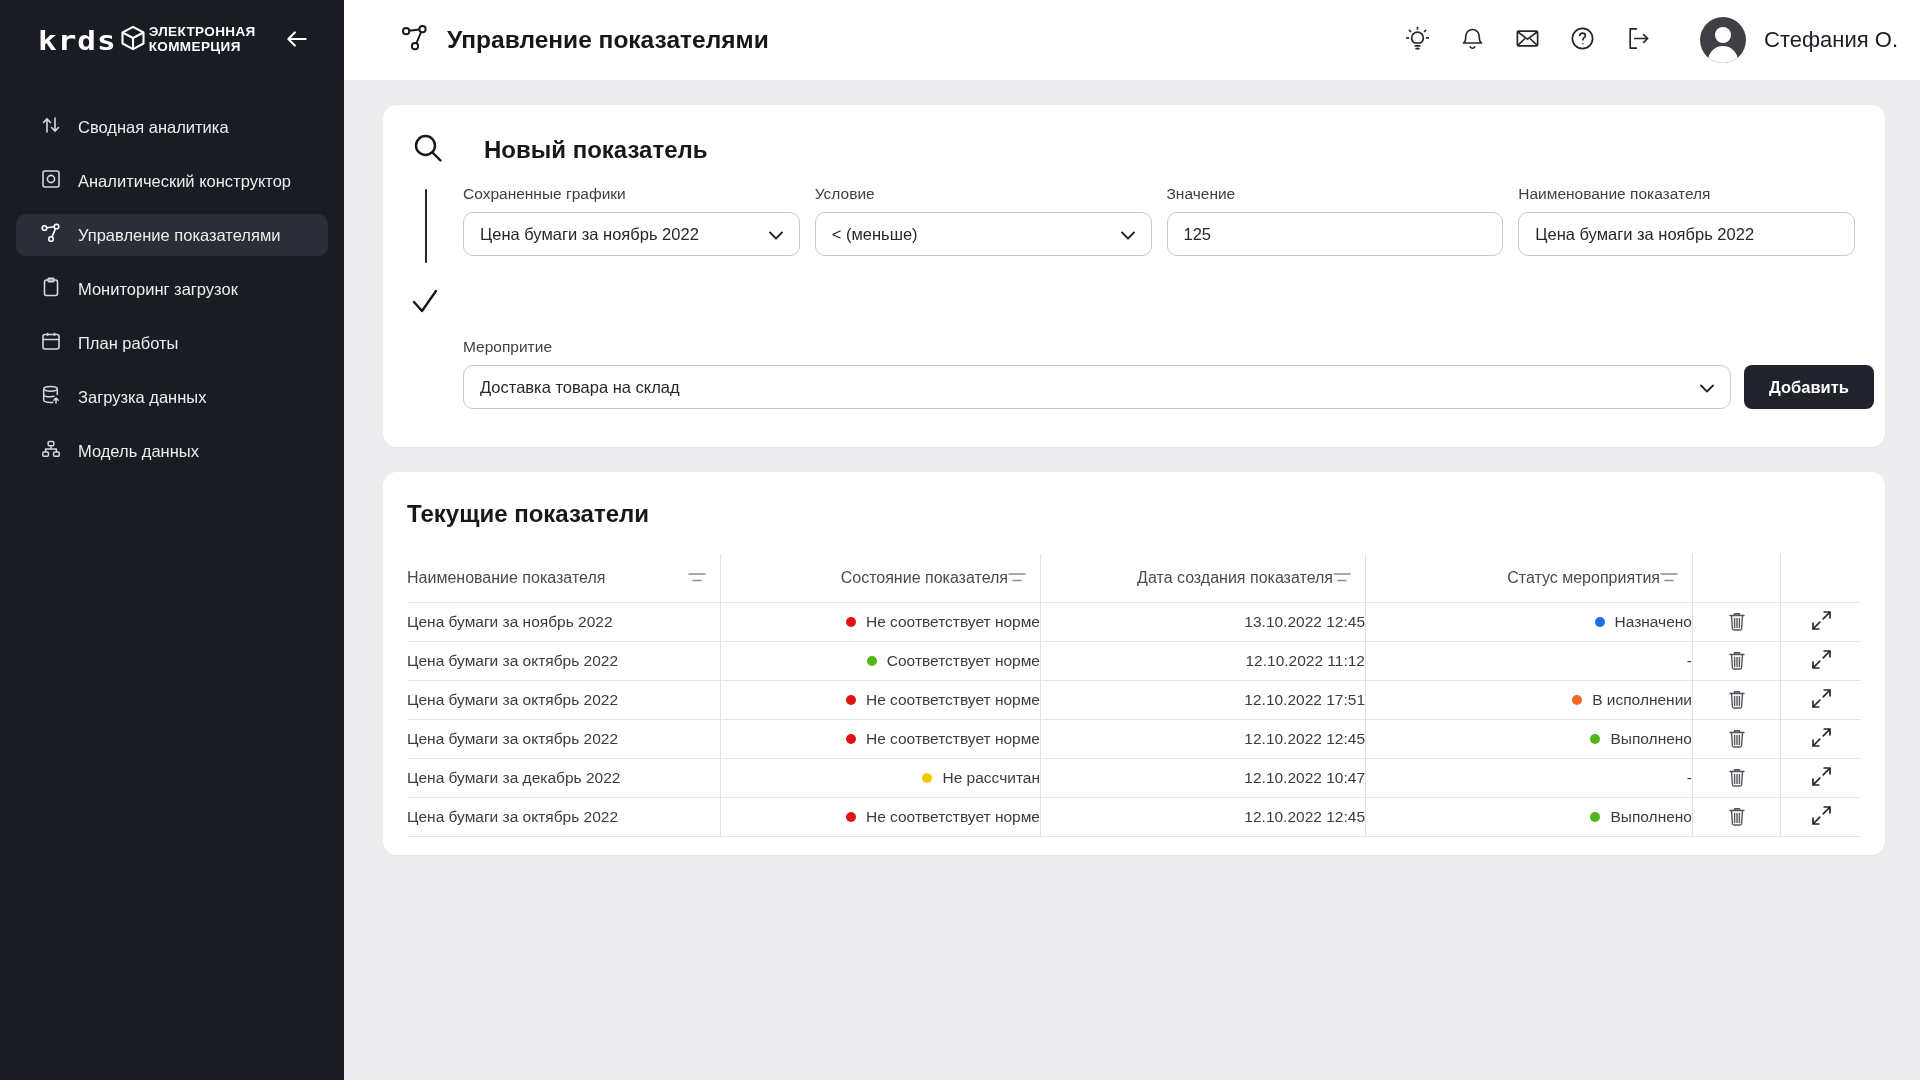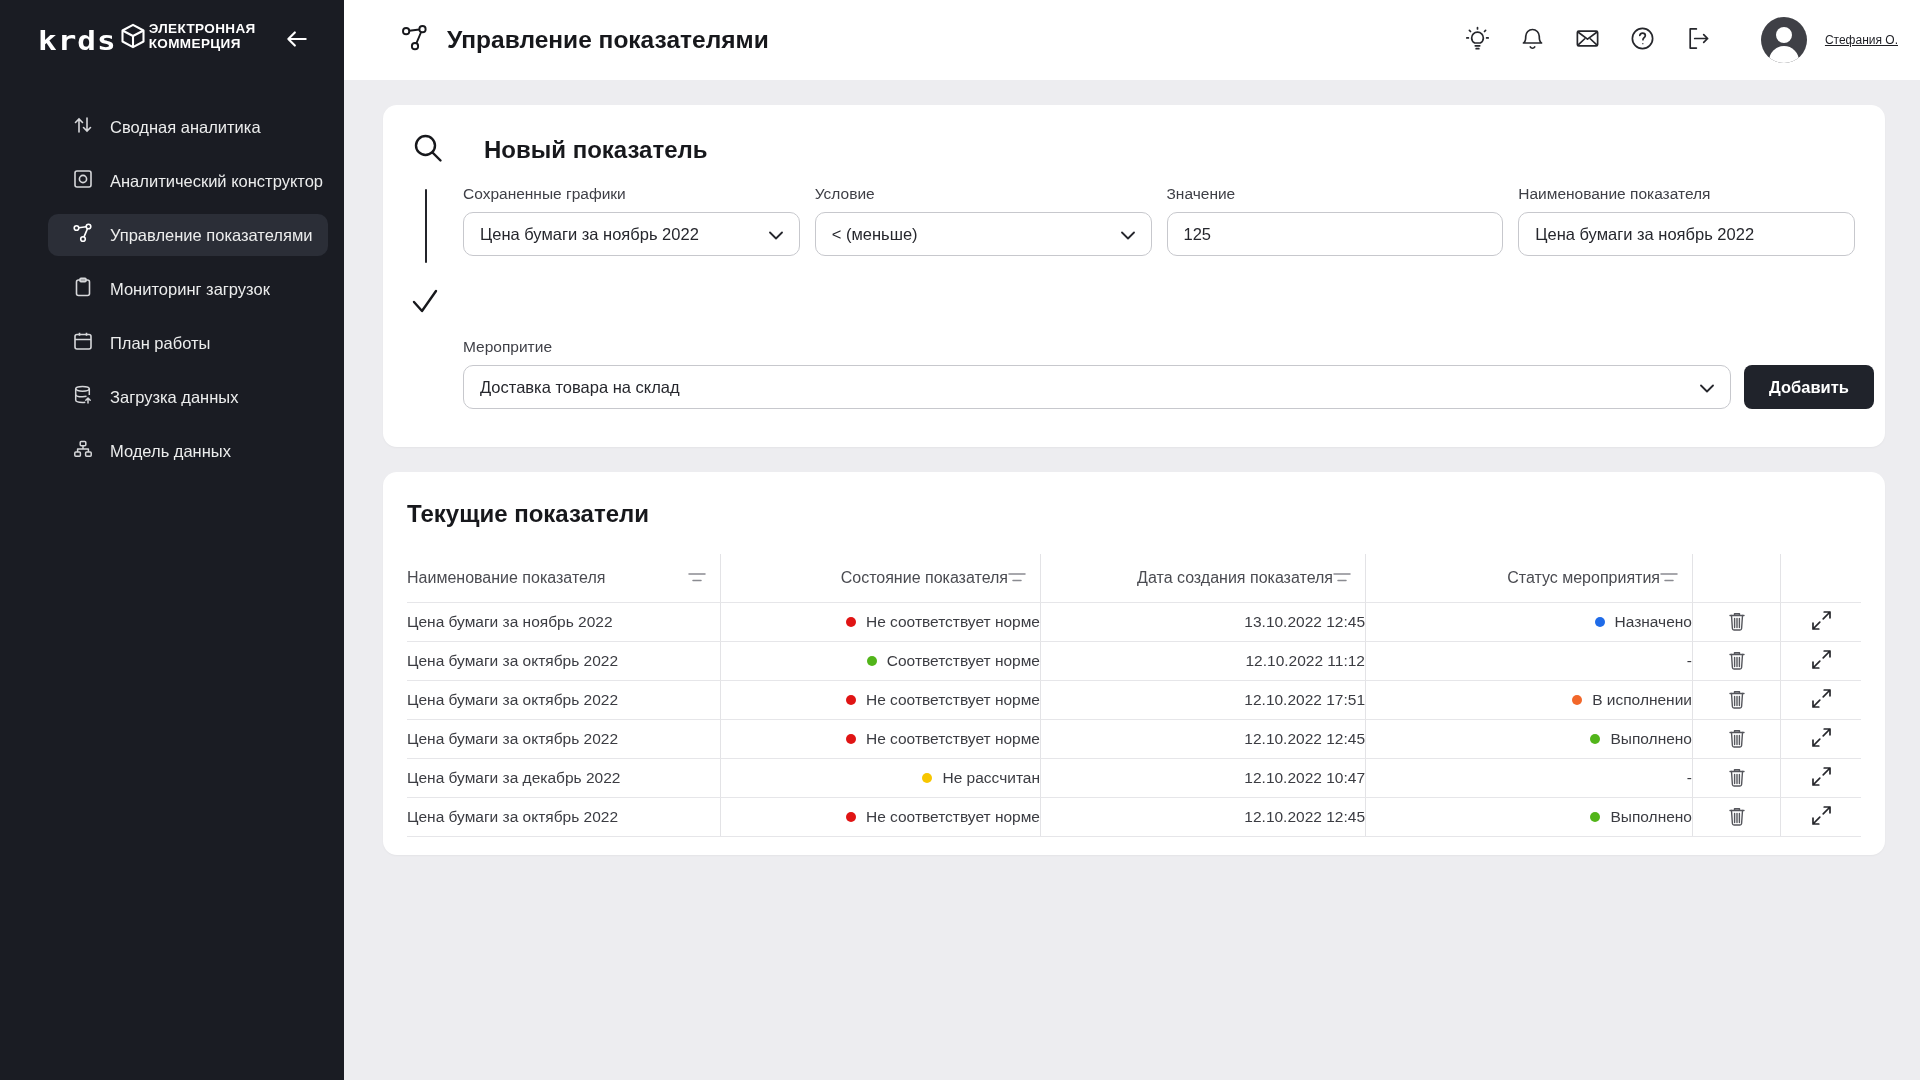--- a/index.html
+++ b/index.html
@@ -2,39 +2,39 @@
 <html><head>
 <meta charset="utf-8">
 <style>
   * { margin:0; padding:0; box-sizing:border-box; }
   html,body { width:1920px; height:1080px; overflow:hidden; }
   body { font-family:"Liberation Sans","DejaVu Sans",sans-serif; background:#ededf0; color:#202128; }
 
   
   .sidebar { position:fixed; left:0; top:0; bottom:0; width:344px; background:#1a1c23; z-index:5; }
   .sidebar-top { height:80px; display:flex; align-items:center; padding:0 30px 0 38px; }
-  .logo-group { display:flex; align-items:flex-start; gap:2px; }
+  .logo-group { display:flex; align-items:center; gap:2px; }
   .logo-word { color:#fff; font-family:"DejaVu Sans Mono","Liberation Mono",monospace; font-weight:700; font-size:31px; letter-spacing:1px; transform:scaleY(.88); }
   .brand-text { color:#fff; font-weight:800; font-size:13.5px; line-height:1.08; letter-spacing:.4px; }
   .back-btn { margin-left:auto; background:none; border:none; cursor:pointer; display:flex; padding:4px; }
-  .nav { padding:26px 16px 0 16px;margin-left:32px; }
+  .nav { padding:26px 16px 0 16px; }
   .nav-item { display:flex; align-items:center; height:42px; padding-left:24px; gap:16px; margin-bottom:12px; border-radius:10px; cursor:pointer; }
   .nav-item.active { background:#2b2e37; }
   .nav-item .lbl { color:#eceded; font-size:16.5px; }
   .nav-item svg { flex:0 0 auto; }
 
   
   .content { margin-left:344px; }
   .topbar { height:80px; background:#fff; display:flex; align-items:center; padding:0 22px 0 56px; }
   .topbar-title { display:flex; align-items:center; gap:17px; }
   .topbar-title h1 { font-size:24.5px; font-weight:700; color:#17181c; }
   .topbar-right { margin-left:auto; display:flex; align-items:center; }
   .icon-btn { width:26px; height:26px; margin-left:29px; background:none; border:none; cursor:pointer; display:flex; align-items:center; justify-content:center; }
   .avatar { width:46px; height:46px; margin-left:50px; border-radius:50%; cursor:pointer; }
-  .user-name { margin-left:18px; font-size:12px; color:#1d1e24;text-decoration:underline; }
+  .user-name { margin-left:18px; font-size:22px; color:#1d1e24; }
 
   
   .main { padding:25px 35px 0 39px; }
   .card { background:#fff; border-radius:14px; box-shadow:0 1px 2px rgba(20,20,30,.04); }
   .card-form { position:relative; padding:26px 30px 38px 28px; }
 
   .section-head { display:flex; align-items:center;gap:22px; }
   .section-head h2 { font-size:24px; font-weight:700; color:#17181c; }
   .head-search h2 { margin-left:17px; }
   .head-check h2 { margin-left:23px; }

